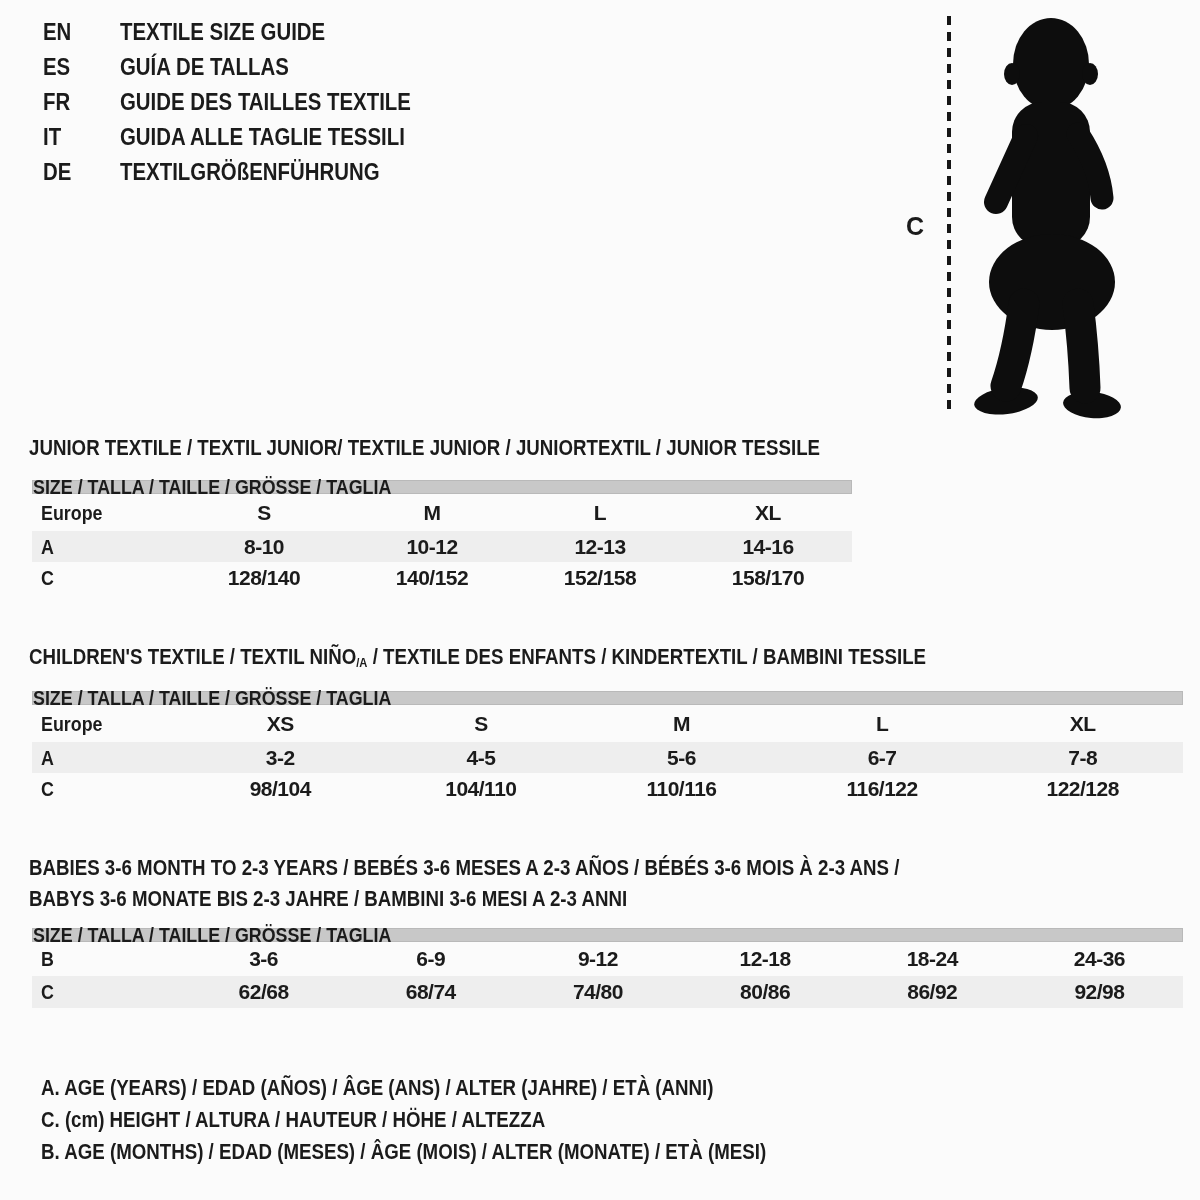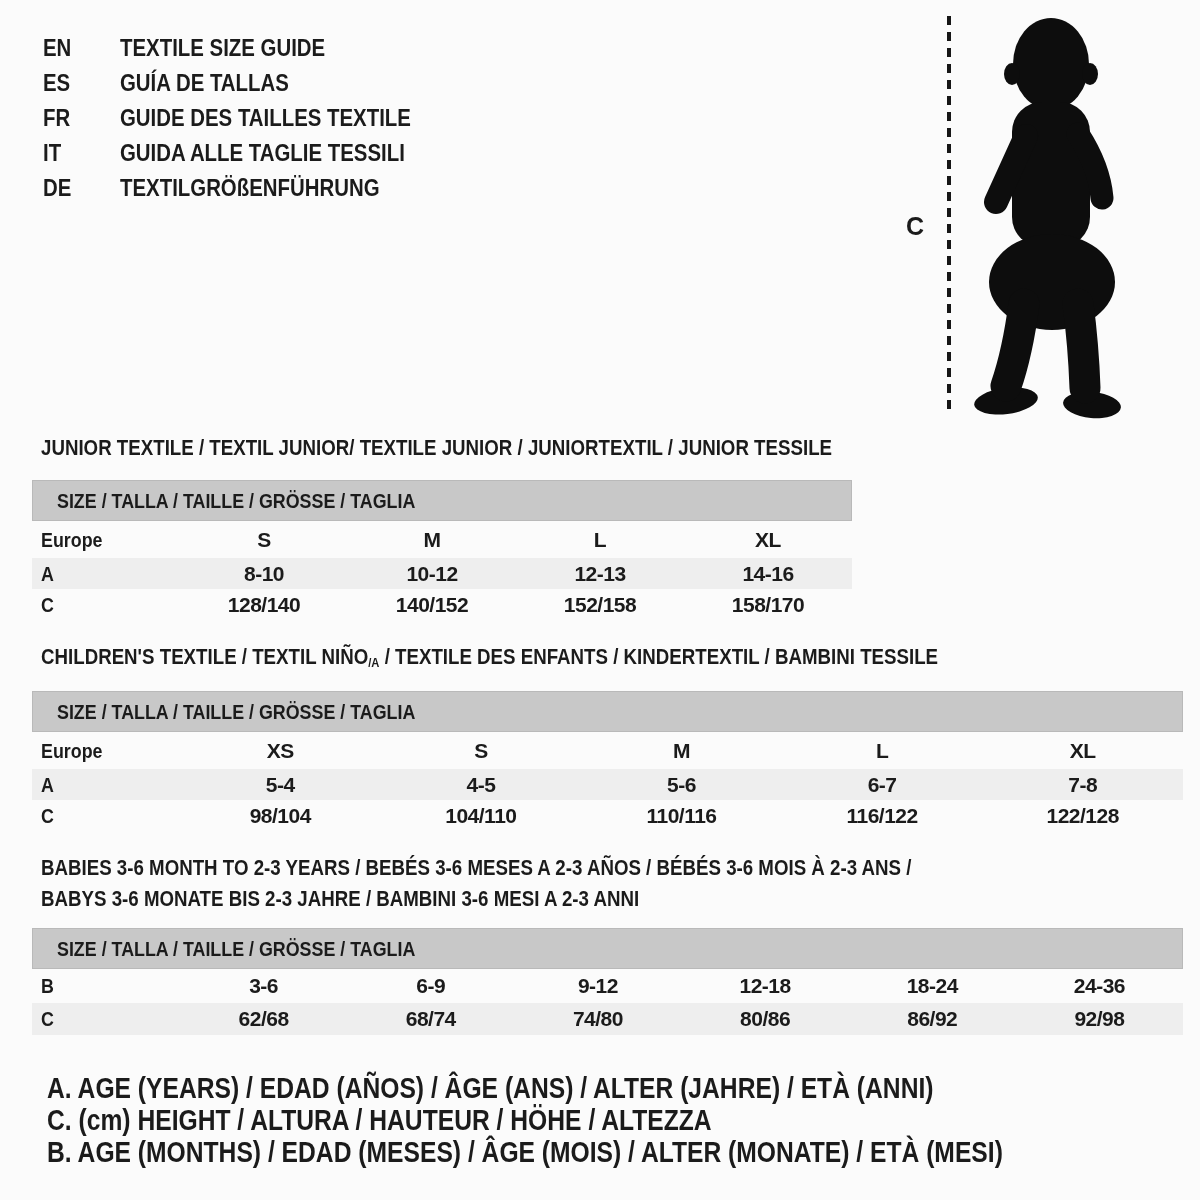--- a/index.html
+++ b/index.html
@@ -5,54 +5,54 @@
   html,body { margin:0; padding:0; background:#ffffff; }
   .page {
     position:relative; width:1200px; height:1200px;
     background:#fbfbfb; color:#1b1b1b;
     font-family:"Liberation Sans","DejaVu Sans",sans-serif;
     font-weight:bold; overflow:hidden;
   }
   .cond { display:inline-block; transform:scaleX(0.85); transform-origin:0 50%; white-space:nowrap; }
 
   
-  .lang-block { position:absolute; left:43px; top:30px; }
+  .lang-block { position:absolute; left:43px; top:14px; }
   .lang-row { display:flex; align-items:center; height:35px; font-size:24px; }
   .lang-code { width:77px; flex:0 0 77px; }
 
   
   .figure-line {
     position:absolute; left:947px; top:16px; width:4px; height:399px;
     background:repeating-linear-gradient(180deg,#161616 0 9px,transparent 9px 16px);
   }
   .figure-label { position:absolute; left:906px; top:212px; font-size:25px; }
   .figure-svg { position:absolute; left:962px; top:12px; }
 
   
-  .sec-title { position:absolute; left:41px; font-size:22px; line-height:24px; }
+  .sec-title { position:absolute; left:29px; font-size:22px; line-height:24px; }
   .sec-title .sub { font-size:0.6em; vertical-align:-0.25em; }
   .babies-title div { height:31px; }
 
   
   .tbl { position:absolute; left:32px; }
   .tbl-head {
-    height:41px; background:#c8c8c8; border:1px solid #b9b9b9; box-sizing:border-box;
-    display:flex; align-items:center; padding-left:24px; font-size:21px;
+    height:14px; background:#c8c8c8; border:1px solid #b9b9b9; box-sizing:border-box;
+    display:flex; align-items:center; padding-left:0; font-size:21px;
   }
   .row { display:flex; align-items:center; height:31px; font-size:21px; }
   .row.first { height:37px; }
   .row.h34 { height:34px; }
   .row.h32 { height:32px; }
   .row .lbl { flex:0 0 148px; width:148px; padding-left:9px; box-sizing:border-box; }
   .row .cell { flex:1 1 0; text-align:center; letter-spacing:-0.5px; }
   .shaded { background:#eeeeee; }
 
   
   .legend { position:absolute; left:41px; top:1072px; }
-  .legend-line { display:flex; align-items:center; height:32px; font-size:29px;margin-left:6px; }
+  .legend-line { display:flex; align-items:center; height:32px; font-size:22px; }
 </style>
 </head>
 <body>
 
 <div class="page">
 
   <div class="lang-block">
     <div class="lang-row">
       <span class="lang-code"><span class="cond">EN</span></span>
       <span class="cond">TEXTILE SIZE GUIDE</span>
@@ -135,21 +135,21 @@
     <div class="row first">
       <span class="lbl"><span class="cond">Europe</span></span>
       <span class="cell">XS</span>
       <span class="cell">S</span>
       <span class="cell">M</span>
       <span class="cell">L</span>
       <span class="cell">XL</span>
     </div>
     <div class="row shaded">
       <span class="lbl"><span class="cond">A</span></span>
-      <span class="cell">5-4</span>
+      <span class="cell">3-2</span>
       <span class="cell">4-5</span>
       <span class="cell">5-6</span>
       <span class="cell">6-7</span>
       <span class="cell">7-8</span>
     </div>
     <div class="row">
       <span class="lbl"><span class="cond">C</span></span>
       <span class="cell">98/104</span>
       <span class="cell">104/110</span>
       <span class="cell">110/116</span>

